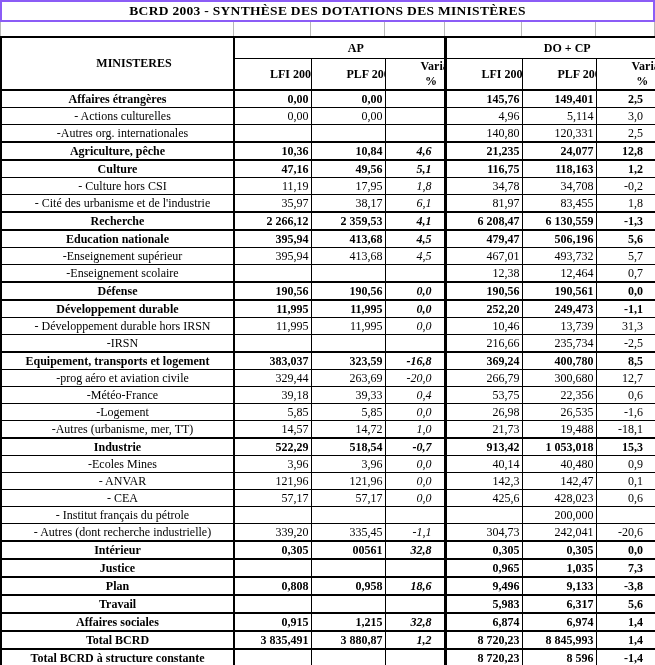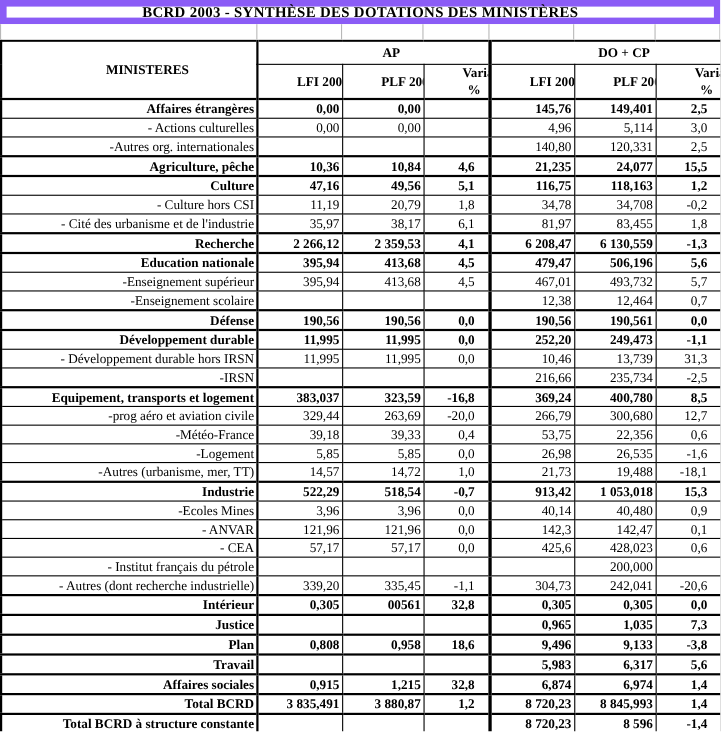--- a/index.html
+++ b/index.html
@@ -3,21 +3,21 @@
 <meta charset="utf-8">
 <style>
   html,body{margin:0;padding:0;background:#ffffff;}
   .page{
     width:655px;height:665px;overflow:hidden;background:#fff;
     font-family:"Liberation Serif", "DejaVu Serif", serif;color:#000;
     box-sizing:border-box;
   }
   .title-bar{
     box-sizing:border-box;width:655px;height:22px;
-    border:6px solid #8b5cf6;
+    border:2px solid #8b5cf6;
     display:flex;align-items:center;justify-content:center;
     font-weight:bold;font-size:13.5px;letter-spacing:.3px;
   }
   .spacer-row{
     position:relative;width:655px;height:14px;background:#fff;
   }
   .spacer-row .vline{
     position:absolute;top:0;bottom:0;width:1px;background:#b8b8b8;
   }
   table.budget{
@@ -36,25 +36,25 @@
   }
   table.budget thead th{font-weight:bold;text-align:center;padding-left:35px;}
   thead tr.grp-row th{height:20px;}
   thead tr.sub-row th{height:26px;}
   .var-hdr{font-size:11px;line-height:11px;}
   
   thead tr.grp-row th:first-child{border-right-width:2px;}
   thead tr.grp-row th.grp-ap{border-right-width:3px;}
   thead tr.sub-row th:nth-child(3){border-right-width:3px;}
   tbody td:nth-child(1){border-right-width:2px;}
-  tbody td:nth-child(4){border-right-width:3px;}
+  tbody td:nth-child(4){border-right-width:3px;font-style:italic;}
   
   tbody tr.cat td{border-top-width:2px;font-weight:bold;}
   
-  td.lbl{text-align:right;padding-left:3px;}
+  td.lbl{text-align:center;padding-left:3px;}
   td.lbl.ind{padding-left:12px;}
   td.num{text-align:right;padding-right:7px;}
   td.num.var{padding-right:12px;}
 </style>
 </head>
 <body>
 
 <div class="page">
 
   <div class="title-bar">BCRD 2003 - SYNTHÈSE DES DOTATIONS DES MINISTÈRES</div>
@@ -129,35 +129,35 @@
           <td class="num">120,331</td>
           <td class="num var">2,5</td>
         </tr>
         <tr class="cat">
           <td class="lbl">Agriculture, pêche</td>
           <td class="num">10,36</td>
           <td class="num">10,84</td>
           <td class="num var">4,6</td>
           <td class="num">21,235</td>
           <td class="num">24,077</td>
-          <td class="num var">15,5</td>
+          <td class="num var">12,8</td>
         </tr>
         <tr class="cat">
           <td class="lbl">Culture</td>
           <td class="num">47,16</td>
           <td class="num">49,56</td>
           <td class="num var">5,1</td>
           <td class="num">116,75</td>
           <td class="num">118,163</td>
           <td class="num var">1,2</td>
         </tr>
         <tr>
           <td class="lbl ind">- Culture hors CSI</td>
           <td class="num">11,19</td>
-          <td class="num">20,79</td>
+          <td class="num">17,95</td>
           <td class="num var">1,8</td>
           <td class="num">34,78</td>
           <td class="num">34,708</td>
           <td class="num var">-0,2</td>
         </tr>
         <tr>
           <td class="lbl ind">- Cité des urbanisme et de l'industrie</td>
           <td class="num">35,97</td>
           <td class="num">38,17</td>
           <td class="num var">6,1</td>

